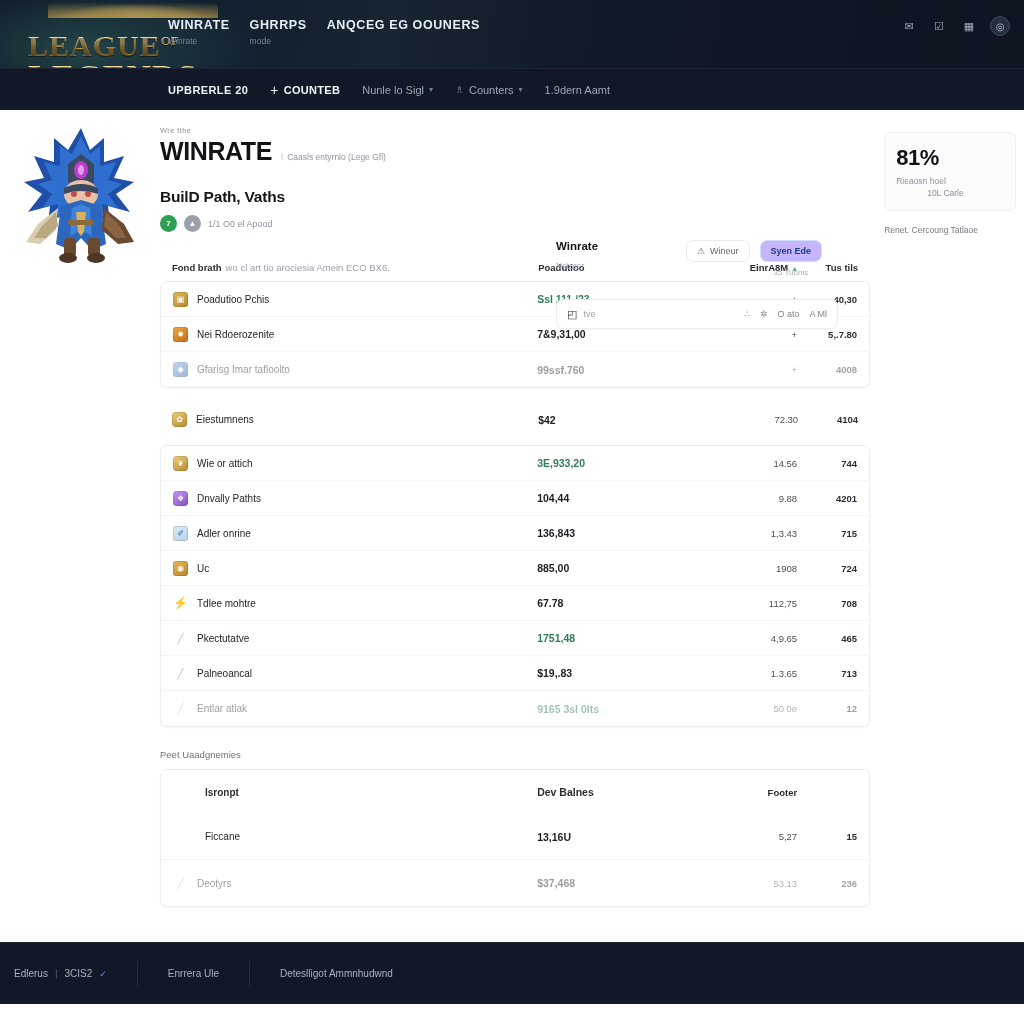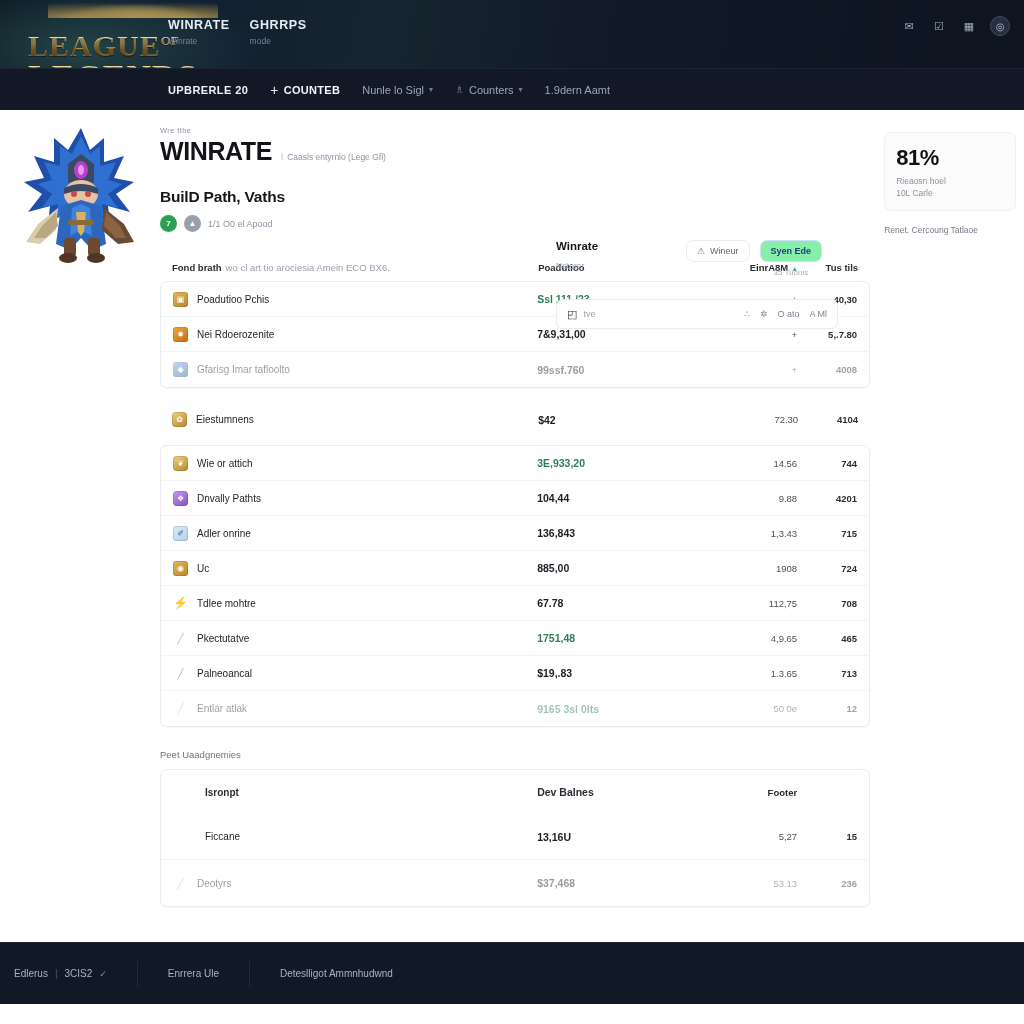--- a/index.html
+++ b/index.html
@@ -246,21 +246,21 @@
   .wr-title { font-size:11.5px; font-weight:700; color:#14161a; }
   .wr-sub   { font-size:8.5px; color:#9aa1ac; margin-top:9px; filter: blur(.3px); }
   .chip {
     display:flex; align-items:center; gap:5px;
     padding:5px 10px; border-radius:7px;
     font-size:9px; color:#646b76; background:#fff;
     border:1px solid #ececf0; white-space:nowrap;
     filter: blur(.2px);
   }
   .chip.active {
-    background:#86efac; border-color:#cfe0fb; color:#1f3f77; font-weight:700;
+    background:#c4b5fd; border-color:#cfe0fb; color:#1f3f77; font-weight:700;
   }
   .chip-col { display:flex; flex-direction:column; align-items:center; gap:6px; }
   .chip-note { font-size:8px; color:#a7aeb9; filter: blur(.3px); }
 
   .searchbar {
     margin-top: 22px;
     height: 30px; width: 282px;
     border:1px solid #ececf0; border-radius:7px; background:#fff;
     display:flex; align-items:center; padding: 0 10px; gap:8px;
     box-shadow: 0 1px 2px rgba(16,24,40,.03);
@@ -271,21 +271,21 @@
   .sb-right { display:flex; align-items:center; gap:10px; }
   .sb-opt { font-size:9px; color:#7d848f; filter: blur(.3px); }
 
   
   .stat-card {
     background:#fbfbfc; border:1px solid #f0f0f3; border-radius:7px;
     padding: 12px 11px;
   }
   .stat-pct { font-size:22px; font-weight:800; color:#101216; letter-spacing:-.5px; }
   .stat-l1 { font-size:8.5px; color:#8b929d; margin-top:5px; filter: blur(.3px); }
-  .stat-l2 { font-size:8.5px; color:#8b929d; margin-top:2px; filter: blur(.3px); }
+  .stat-l2 { font-size:8.5px; color:#8b929d; margin-top:2px; filter: blur(.3px); margin-left: 31px; }
   .stat-note {
     margin-top: 14px; font-size:8.5px; color:#737a85;
     filter: blur(.3px);
   }
 
   
   .footer {
     position:absolute; left:0; bottom:0;
     width:1024px; height:62px;
     background:#111826;
@@ -318,20 +318,24 @@
 
   <div class="banner-nav">
     <div class="bn-col">
       <div class="bn-title">WINRATE</div>
       <div class="bn-sub">Winrate</div>
     </div>
     <div class="bn-col">
       <div class="bn-title">GHRRPS</div>
       <div class="bn-sub">mode</div>
     </div>
+    <div class="bn-col">
+      <div class="bn-title">ANQCEG EG OOUNERS</div>
+      <div class="bn-sub"></div>
+    </div>
   </div>
 
   <div class="banner-icons">
     <div class="bicon">✉</div>
     <div class="bicon">☑</div>
     <div class="bicon">▦</div>
     <div class="bicon avatar">◎</div>
   </div>
 </div>
 

